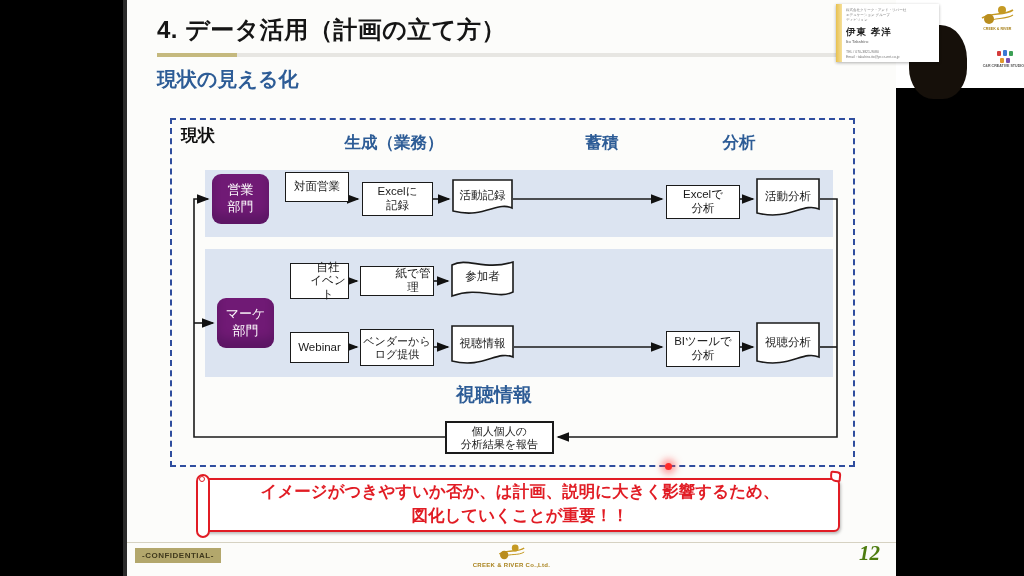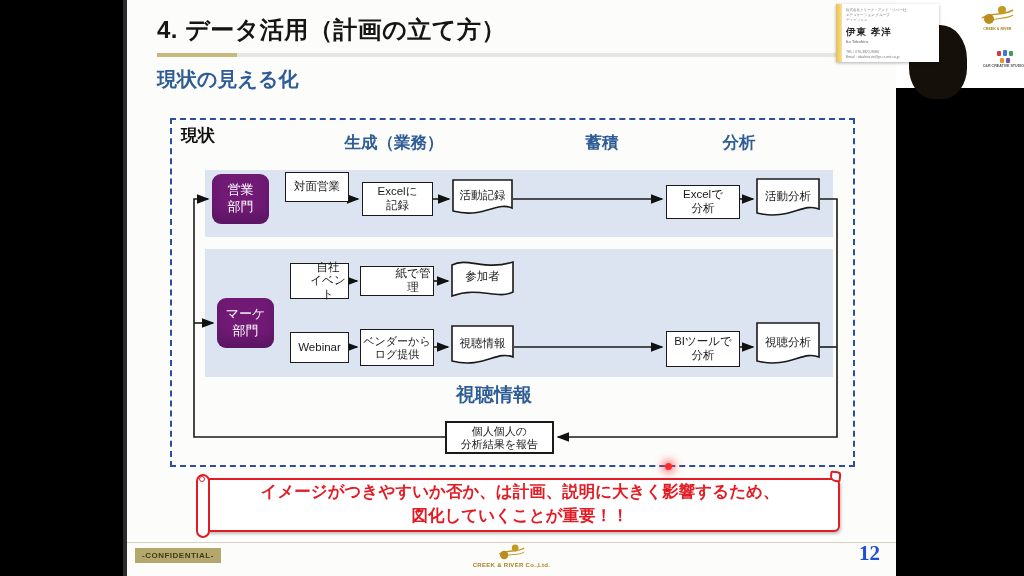--- a/index.html
+++ b/index.html
@@ -54,21 +54,21 @@
            background:#ff2a2a; box-shadow:0 0 7px 4px rgba(255,80,80,.55); }
 
   
   .footer-rule { position:absolute; left:0; top:542px; width:773px; height:1px; background:#d6d2c2; }
   .confidential { position:absolute; left:8px; top:548px; background:#b3a76c; color:#40391c;
                   font-size:8px; font-weight:bold; padding:3px 7px; letter-spacing:.5px; }
   .footer-logo { position:absolute; left:50%; top:544px; transform:translateX(-50%);
                  display:flex; flex-direction:column; align-items:center; }
   .footer-logo-text { font-size:6px; font-weight:bold; color:#a9831e; margin-top:1px; letter-spacing:.3px; }
   .pageno { position:absolute; right:16px; top:541px; font-size:21px; font-weight:bold;
-            color:#1d4ed8; font-family:"Liberation Serif","DejaVu Serif",serif; }
+            font-style:italic; color:#4d7c0f; font-family:"Liberation Serif","DejaVu Serif",serif; }
 
   
   .video { position:absolute; left:896px; top:0; width:128px; height:576px; background:#000; }
   .video-wall { position:absolute; left:0; top:0; width:128px; height:88px; background:#fff; }
   .head { position:absolute; left:13px; top:25px; width:58px; height:74px; background:#16100a;
           border-radius:46% 46% 42% 42%; }
   .vlogo { position:absolute; display:flex; flex-direction:column; align-items:center; }
   .vlogo-1 { left:78px; top:5px; width:46px; }
   .vlogo-2 { left:94px; top:50px; width:30px; }
   .vlogo-text { font-size:8px; transform:scale(.45); transform-origin:50% 0; white-space:nowrap;

